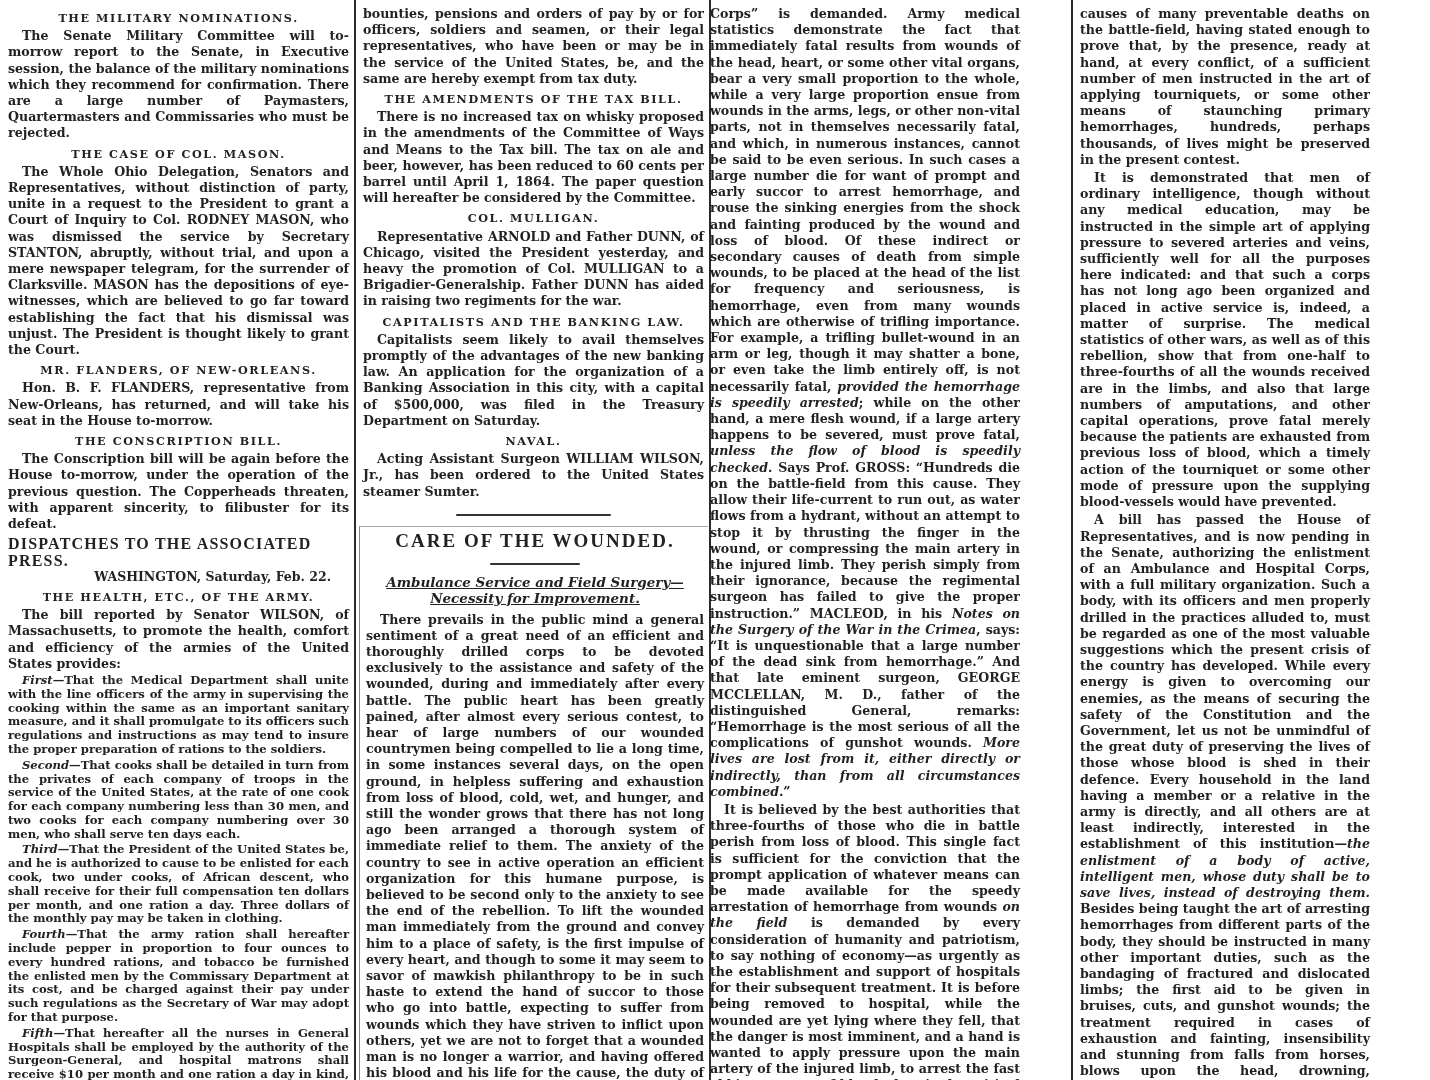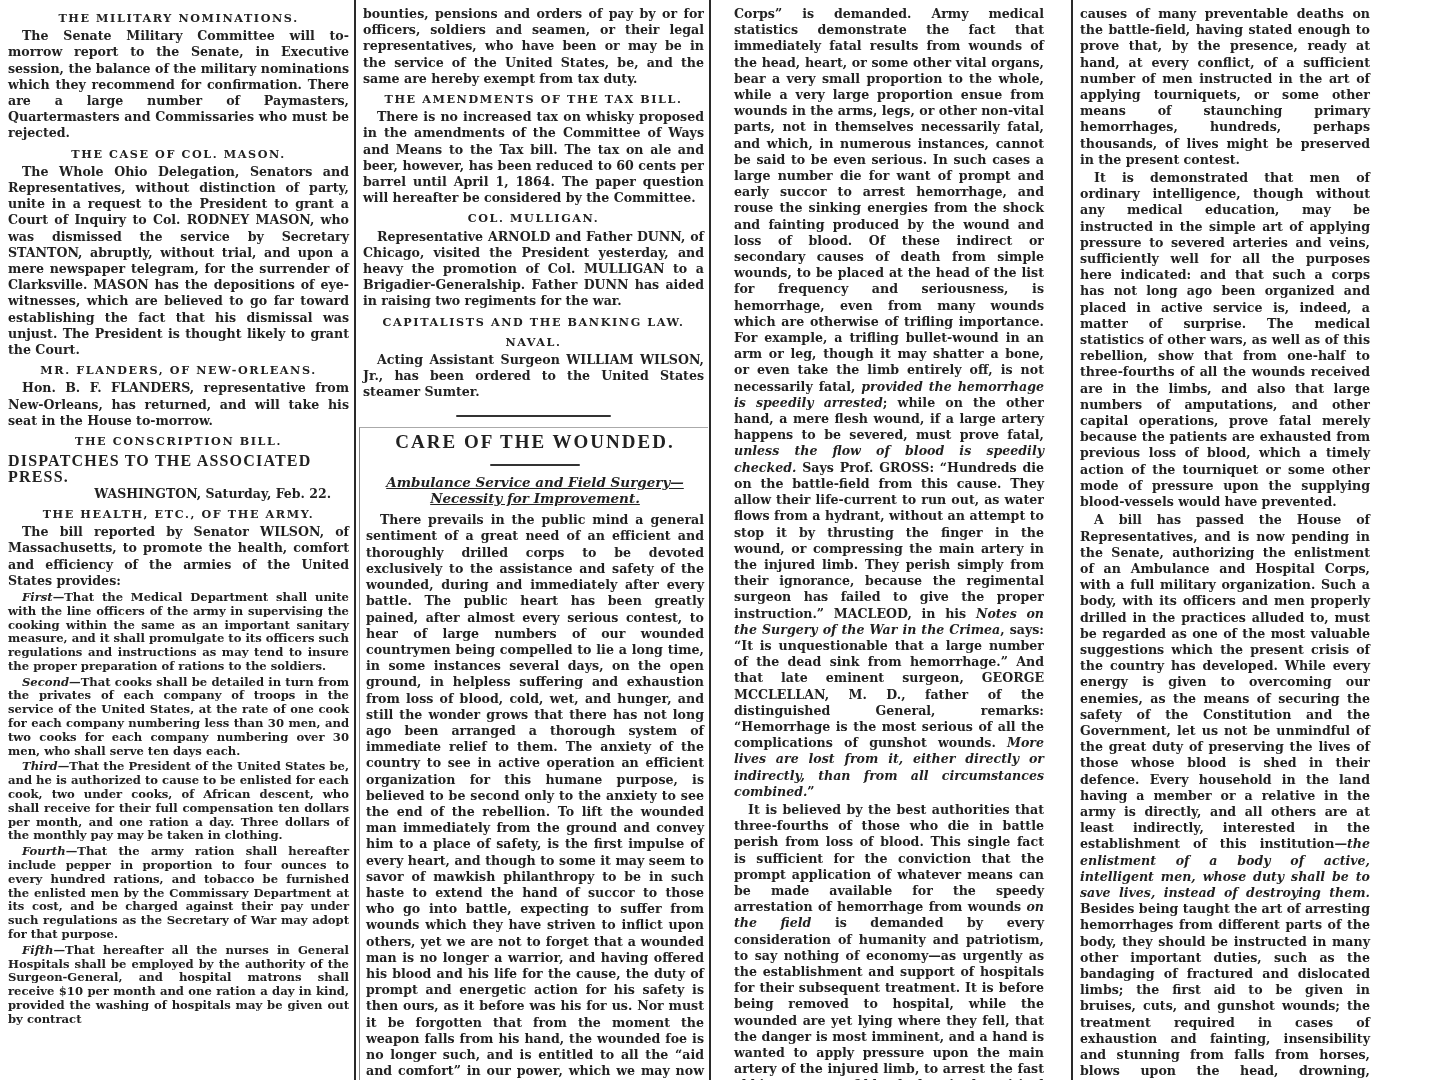--- a/index.html
+++ b/index.html
@@ -11,21 +11,21 @@
   }
   .page { position: absolute; inset: 0; }
   .col {
     position: absolute; top: 0; height: 1080px; overflow: hidden;
     box-sizing: border-box; padding: 6px 6px 0 8px;
     font-size: 12.6px; line-height: 16.2px; text-align: justify;
     font-weight: 600; color: #222;
   }
   .col.c1 { left: 0; width: 355px; }
   .col.c2 { left: 355px; width: 355px; }
-  .col.c3 { left: 726px; width: 324px; }
+  .col.c3 { left: 702px; width: 324px; }
   .col.c4 { left: 1072px; width: 304px; }
   .rule {
     position: absolute; top: 0; width: 2px; height: 1080px; background: #2a2a2a;
   }
   .head {
     text-align: center; font-size: 11.2px; letter-spacing: 1.6px;
     font-weight: 700; margin: 4px 0 2px; text-transform: uppercase;
     font-family: "DejaVu Serif", serif;
   }
   .bighead {
@@ -51,20 +51,21 @@
 <div class="page">
 
   <div class="col c1">
     <div class="head">THE MILITARY NOMINATIONS.</div>
     <p>The Senate Military Committee will to-morrow report to the Senate, in Executive session, the balance of the military nominations which they recommend for confirmation. There are a large number of Paymasters, Quartermasters and Commissaries who must be rejected.</p>
     <div class="head">THE CASE OF COL. MASON.</div>
     <p>The Whole Ohio Delegation, Senators and Representatives, without distinction of party, unite in a request to the President to grant a Court of Inquiry to Col. RODNEY MASON, who was dismissed the service by Secretary STANTON, abruptly, without trial, and upon a mere newspaper telegram, for the surrender of Clarksville. MASON has the depositions of eye-witnesses, which are believed to go far toward establishing the fact that his dismissal was unjust. The President is thought likely to grant the Court.</p>
     <div class="head">MR. FLANDERS, OF NEW-ORLEANS.</div>
     <p>Hon. B. F. FLANDERS, representative from New-Orleans, has returned, and will take his seat in the House to-morrow.</p>
     <div class="head">THE CONSCRIPTION BILL.</div>
+    <p>The Conscription bill will be again before the House to-morrow, under the operation of the previous question. The Copperheads threaten, with apparent sincerity, to filibuster for its defeat.</p>
     <div class="bighead">DISPATCHES TO THE ASSOCIATED PRESS.</div>
     <div class="dateline">WASHINGTON, Saturday, Feb. 22.</div>
     <div class="head">THE HEALTH, ETC., OF THE ARMY.</div>
     <p>The bill reported by Senator WILSON, of Massachusetts, to promote the health, comfort and efficiency of the armies of the United States provides:</p>
     <div class="small">
       <p><em>First</em>—<span>That the Medical Department shall unite with the line officers of the army in supervising the cooking within the same as an important sanitary measure, and it shall promulgate to its officers such regulations and instructions as may tend to insure the proper preparation of rations to the soldiers.</span></p>
       <p><em>Second</em>—<span>That cooks shall be detailed in turn from the privates of each company of troops in the service of the United States, at the rate of one cook for each company numbering less than 30 men, and two cooks for each company numbering over 30 men, who shall serve ten days each.</span></p>
       <p><em>Third</em>—<span>That the President of the United States be, and he is authorized to cause to be enlisted for each cook, two under cooks, of African descent, who shall receive for their full compensation ten dollars per month, and one ration a day. Three dollars of the monthly pay may be taken in clothing.</span></p>
       <p><em>Fourth</em>—<span>That the army ration shall hereafter include pepper in proportion to four ounces to every hundred rations, and tobacco be furnished the enlisted men by the Commissary Department at its cost, and be charged against their pay under such regulations as the Secretary of War may adopt for that purpose.</span></p>
       <p><em>Fifth</em>—<span>That hereafter all the nurses in General Hospitals shall be employed by the authority of the Surgeon-General, and hospital matrons shall receive $10 per month and one ration a day in kind, provided the washing of hospitals may be given out by contract</span></p>
@@ -74,20 +75,21 @@
 
   <div class="rule" style="left:354px"></div>
 
   <div class="col c2 bold2">
     <p style="text-indent:0">bounties, pensions and orders of pay by or for officers, soldiers and seamen, or their legal representatives, who have been or may be in the service of the United States, be, and the same are hereby exempt from tax duty.</p>
     <div class="head">THE AMENDMENTS OF THE TAX BILL.</div>
     <p>There is no increased tax on whisky proposed in the amendments of the Committee of Ways and Means to the Tax bill. The tax on ale and beer, however, has been reduced to 60 cents per barrel until April 1, 1864. The paper question will hereafter be considered by the Committee.</p>
     <div class="head">COL. MULLIGAN.</div>
     <p>Representative ARNOLD and Father DUNN, of Chicago, visited the President yesterday, and heavy the promotion of Col. MULLIGAN to a Brigadier-Generalship. Father DUNN has aided in raising two regiments for the war.</p>
     <div class="head">CAPITALISTS AND THE BANKING LAW.</div>
+    <p>Capitalists seem likely to avail themselves promptly of the advantages of the new banking law. An application for the organization of a Banking Association in this city, with a capital of $500,000, was filed in the Treasury Department on Saturday.</p>
     <div class="head">NAVAL.</div>
     <p>Acting Assistant Surgeon WILLIAM WILSON, Jr., has been ordered to the United States steamer Sumter.</p>
     <div class="orn"><span></span></div>
     <div class="wounded-box">
       <div class="wtitle">CARE OF THE WOUNDED.</div>
       <div class="orn"><span style="width:90px"></span></div>
       <div class="subhead">Ambulance Service and Field Surgery—Necessity for Improvement.</div>
       <p>There prevails in the public mind a general sentiment of a great need of an efficient and thoroughly drilled corps to be devoted exclusively to the assistance and safety of the wounded, during and immediately after every battle. The public heart has been greatly pained, after almost every serious contest, to hear of large numbers of our wounded countrymen being compelled to lie a long time, in some instances several days, on the open ground, in helpless suffering and exhaustion from loss of blood, cold, wet, and hunger, and still the wonder grows that there has not long ago been arranged a thorough system of immediate relief to them. The anxiety of the country to see in active operation an efficient organization for this humane purpose, is believed to be second only to the anxiety to see the end of the rebellion. To lift the wounded man immediately from the ground and convey him to a place of safety, is the first impulse of every heart, and though to some it may seem to savor of mawkish philanthropy to be in such haste to extend the hand of succor to those who go into battle, expecting to suffer from wounds which they have striven to inflict upon others, yet we are not to forget that a wounded man is no longer a warrior, and having offered his blood and his life for the cause, the duty of prompt and energetic action for his safety is then ours, as it before was his for us. Nor must it be forgotten that from the moment the weapon falls from his hand, the wounded foe is no longer such, and is entitled to all the “aid and comfort” in our power, which we may now render without treason.</p>
 
     </div>

